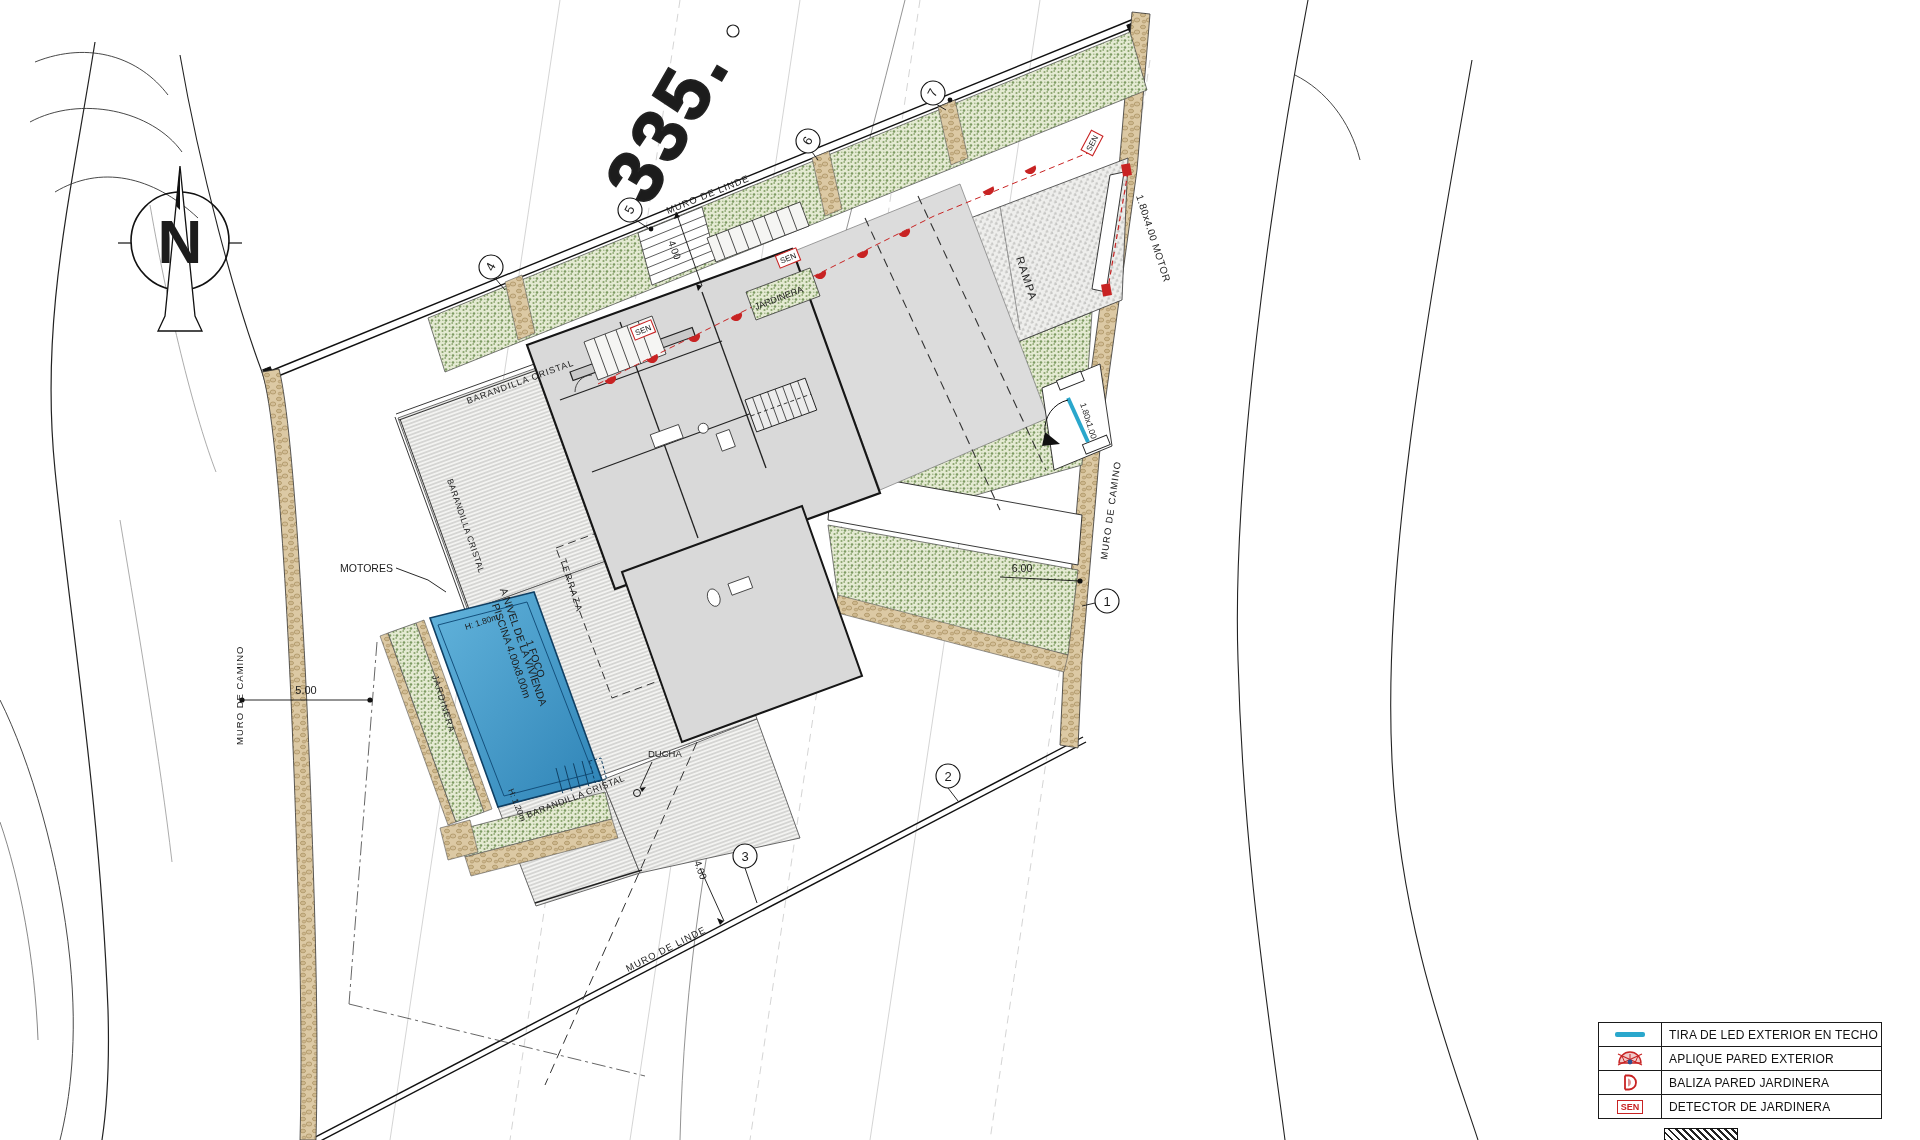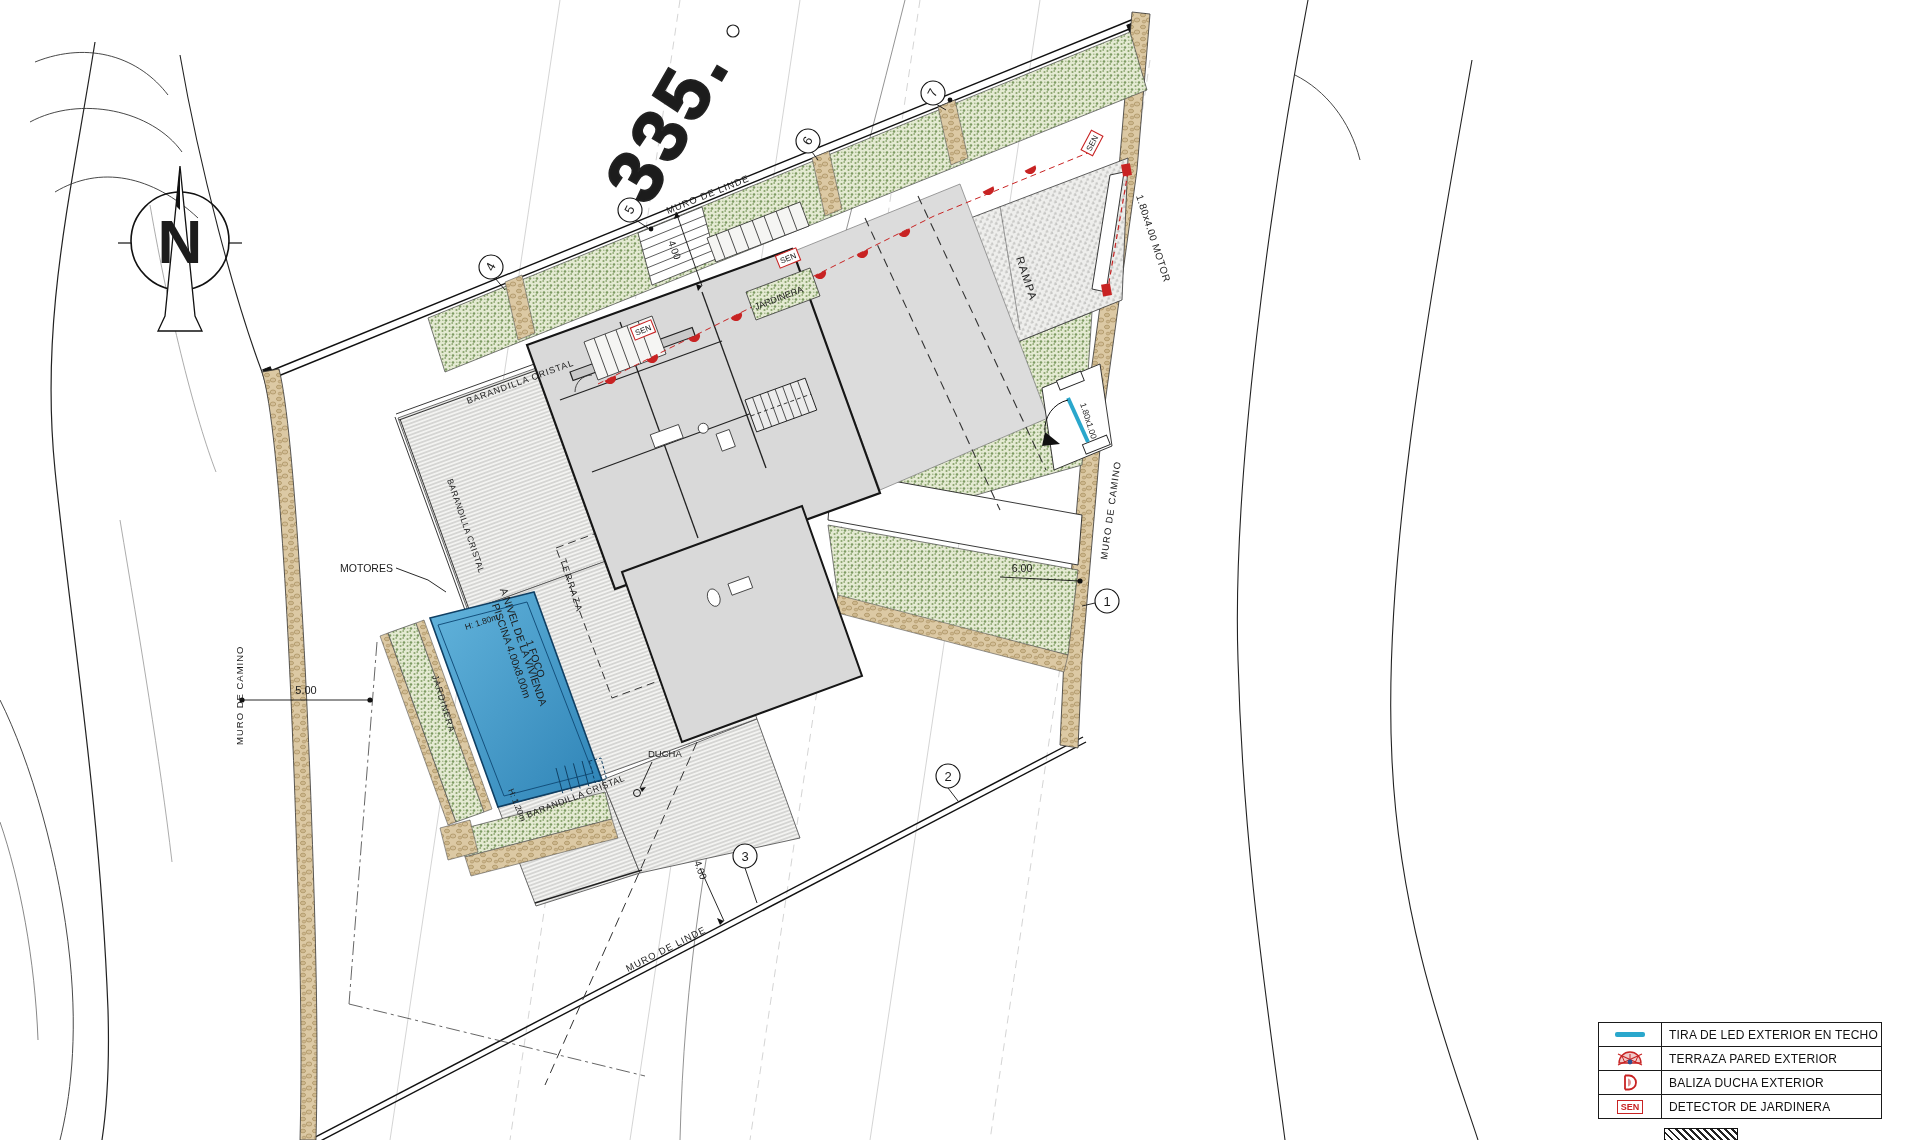--- a/index.html
+++ b/index.html
@@ -420,30 +420,30 @@
   </div>
   <div class="lg-row">
     <div class="lg-sym">
       <svg width="34" height="17" viewBox="0 0 34 17">
         <path d="M6,13 A11,11 0 0 1 28,13 Z" fill="#f0caca" stroke="#c82323" stroke-width="1.3"></path>
         <path d="M17,13 L17,4 M12,13 L9,6 M22,13 L25,6" stroke="#c82323" stroke-width="1" fill="none"></path>
         <path d="M5,15 L29,4 M5,4 L29,15" stroke="#c82323" stroke-width="1.2"></path>
         <circle cx="17" cy="12" r="2.4" fill="#2d4f8f"></circle>
       </svg>
     </div>
-    <div class="lg-lab">TERRAZA PARED EXTERIOR</div>
+    <div class="lg-lab">APLIQUE PARED EXTERIOR</div>
   </div>
   <div class="lg-row">
     <div class="lg-sym">
       <svg width="20" height="19" viewBox="0 0 20 19">
         <path d="M5,2.5 v14 M5,2.5 h4 a7,7 0 0 1 0,14 h-4" stroke="#c82323" stroke-width="1.8" fill="none"></path>
         <path d="M8,5.5 a4.2,4.2 0 0 1 0,8 Z" fill="#c82323" opacity="0.5"></path>
       </svg>
     </div>
-    <div class="lg-lab">BALIZA DUCHA EXTERIOR</div>
+    <div class="lg-lab">BALIZA PARED JARDINERA</div>
   </div>
   <div class="lg-row">
     <div class="lg-sym">
       <div class="sen-box">SEN</div>
     </div>
     <div class="lg-lab">DETECTOR DE JARDINERA</div>
   </div>
 </div>
 <div id="legend-cont"></div>
 </div>

